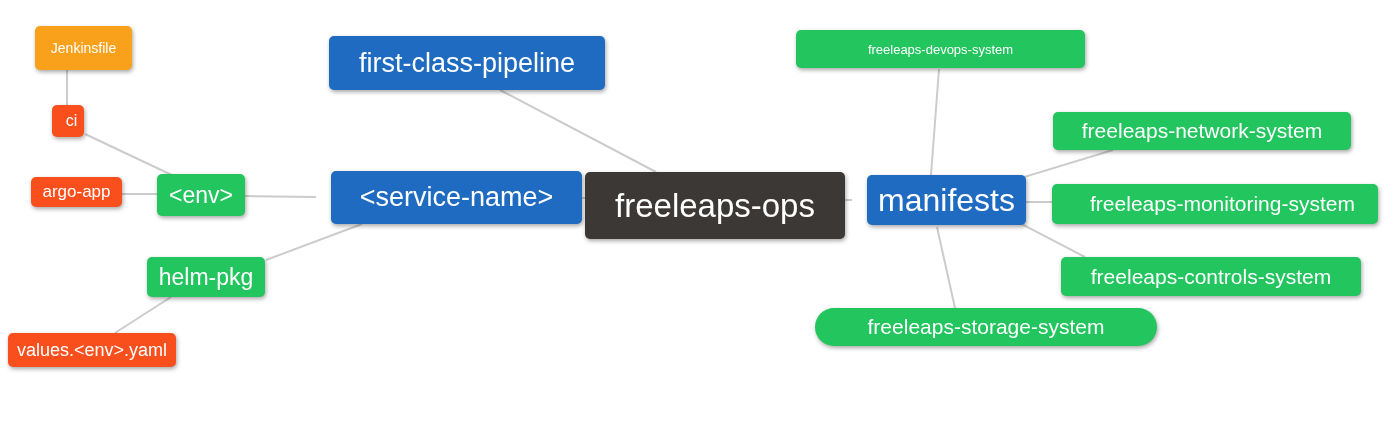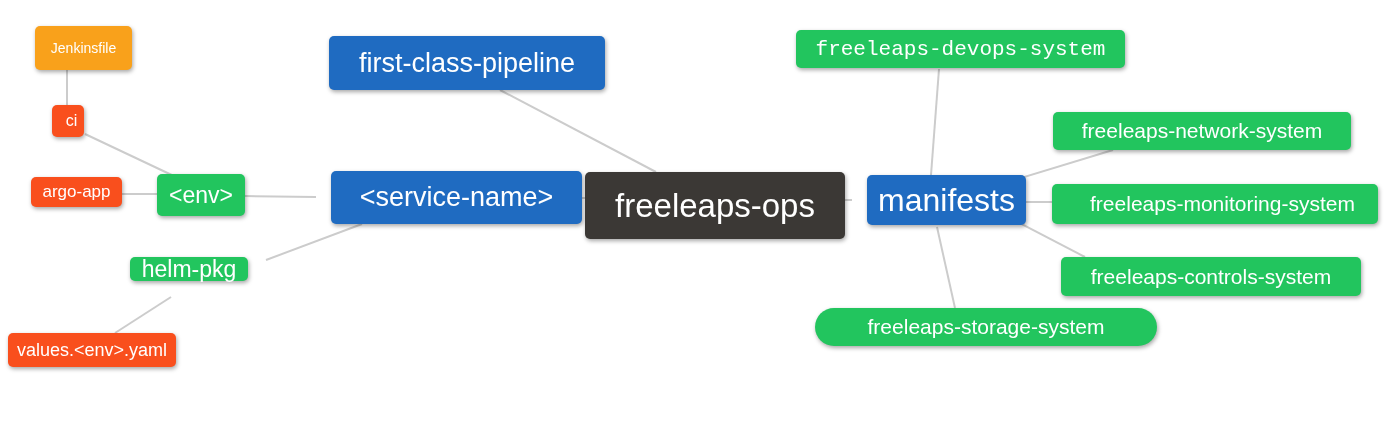--- a/index.html
+++ b/index.html
@@ -69,33 +69,33 @@
   </svg>
 
   <div class="node node--orange" style="left:19px; top:26px; width:97px; height:44px; font-size:14px;margin-left:16px;">Jenkinsfile</div>
 
   <div class="node node--red" style="left:52px; top:105px; width:32px; height:32px; font-size:16px;padding-left:15px;">ci</div>
 
   <div class="node node--red" style="left:31px; top:177px; width:91px; height:30px; font-size:17px;">argo-app</div>
 
   <div class="node node--green" style="left:157px; top:174px; width:88px; height:42px; font-size:23px;">&lt;env&gt;</div>
 
-  <div class="node node--green" style="left:130px; top:257px; width:118px; height:24px; font-size:23px;">helm-pkg</div>
+  <div class="node node--green" style="left:147px; top:257px; width:118px; height:40px; font-size:23px;">helm-pkg</div>
 
   <div class="node node--red" style="left:8px; top:333px; width:168px; height:34px; font-size:18px;">values.&lt;env&gt;.yaml</div>
 
   <div class="node node--blue" style="left:314px; top:36px; width:276px; height:54px; font-size:27px;">first-class-pipeline</div>
 
   <div class="node node--blue" style="left:316px; top:171px; width:251px; height:53px; font-size:27px;">&lt;service-name&gt;</div>
 
   <div class="node node--dark" style="left:585px; top:172px; width:260px; height:67px; font-size:33px;">freeleaps-ops</div>
 
   <div class="node node--blue" style="left:852px; top:175px; width:159px; height:50px; font-size:32px;">manifests</div>
 
-  <div class="node node--green" style="left:796px; top:30px; width:329px; height:38px; font-size:21px;font-family:Liberation Mono, monospace;">freeleaps-devops-system</div>
+  <div class="node node--green" style="left:796px; top:30px; width:289px; height:38px; font-size:13px;">freeleaps-devops-system</div>
 
   <div class="node node--green" style="left:1053px; top:112px; width:298px; height:38px; font-size:21px;">freeleaps-network-system</div>
 
   <div class="node node--green" style="left:1052px; top:184px; width:326px; height:40px; font-size:21px;padding-left:23px;">freeleaps-monitoring-system</div>
 
   <div class="node node--green" style="left:1061px; top:257px; width:300px; height:39px; font-size:21px;">freeleaps-controls-system</div>
 
   <div class="node node--green" style="left:815px; top:308px; width:342px; height:38px; font-size:21px;border-radius:19px;">freeleaps-storage-system</div>
 
 </div>

